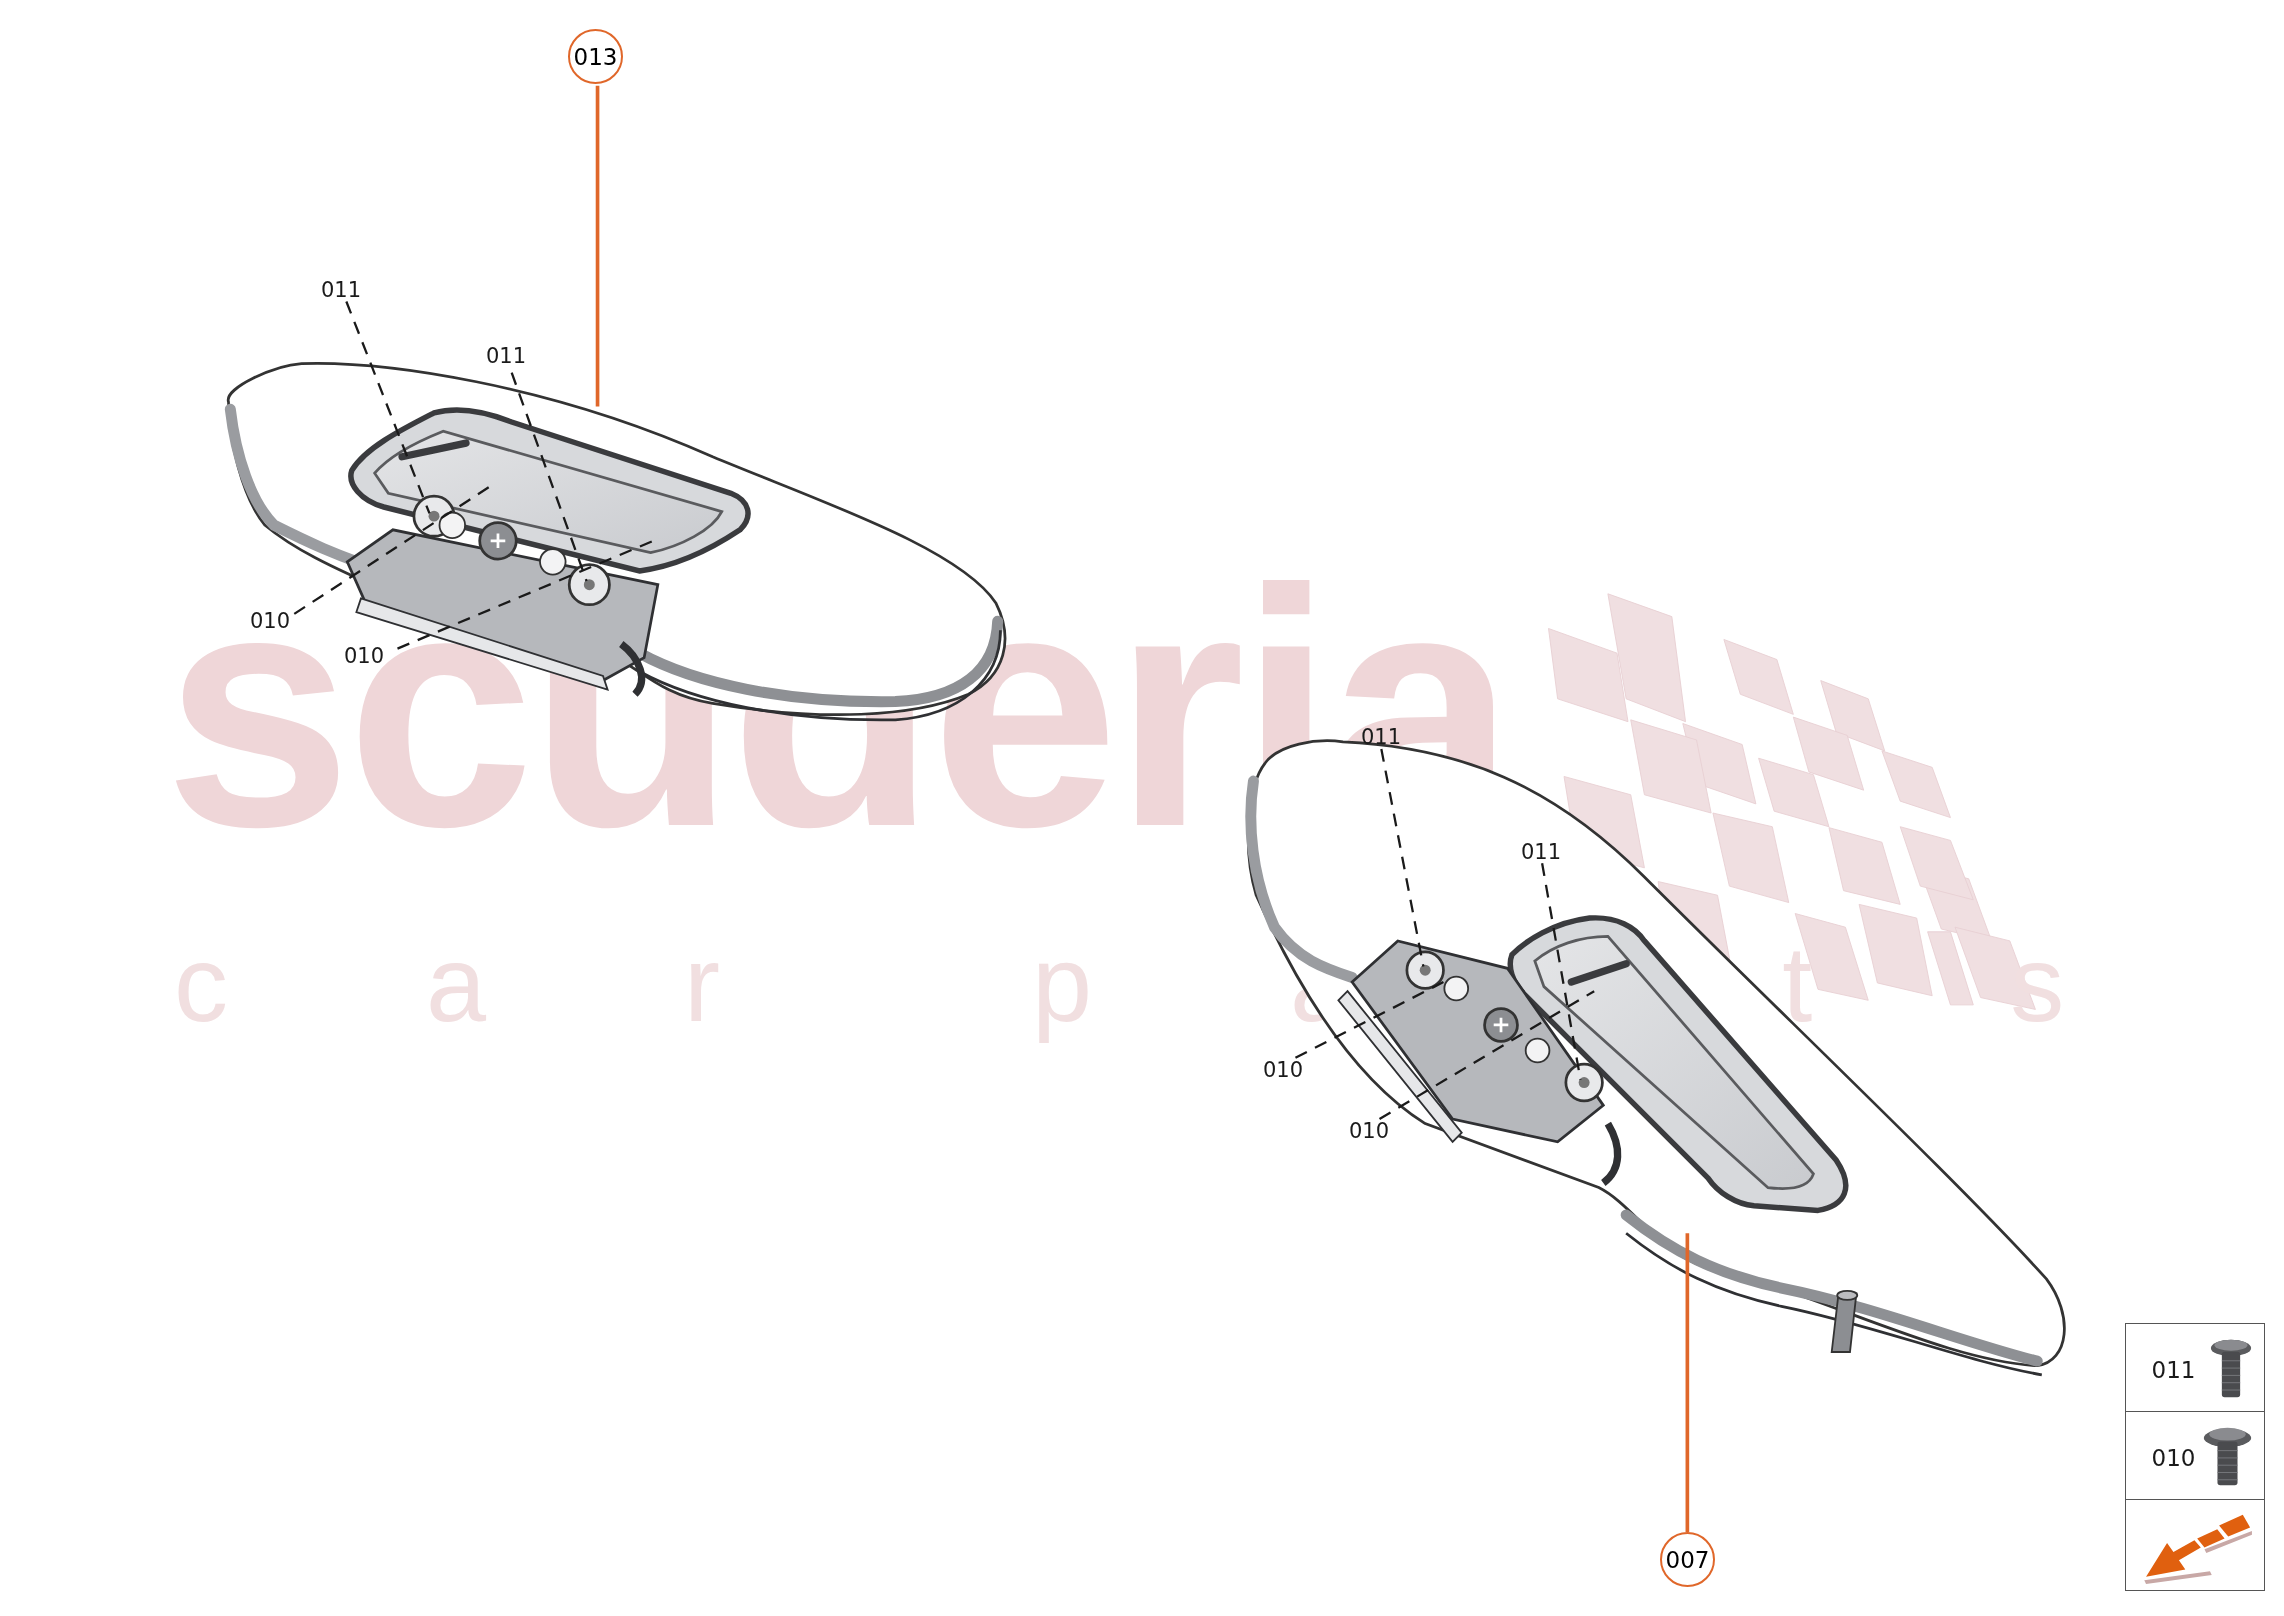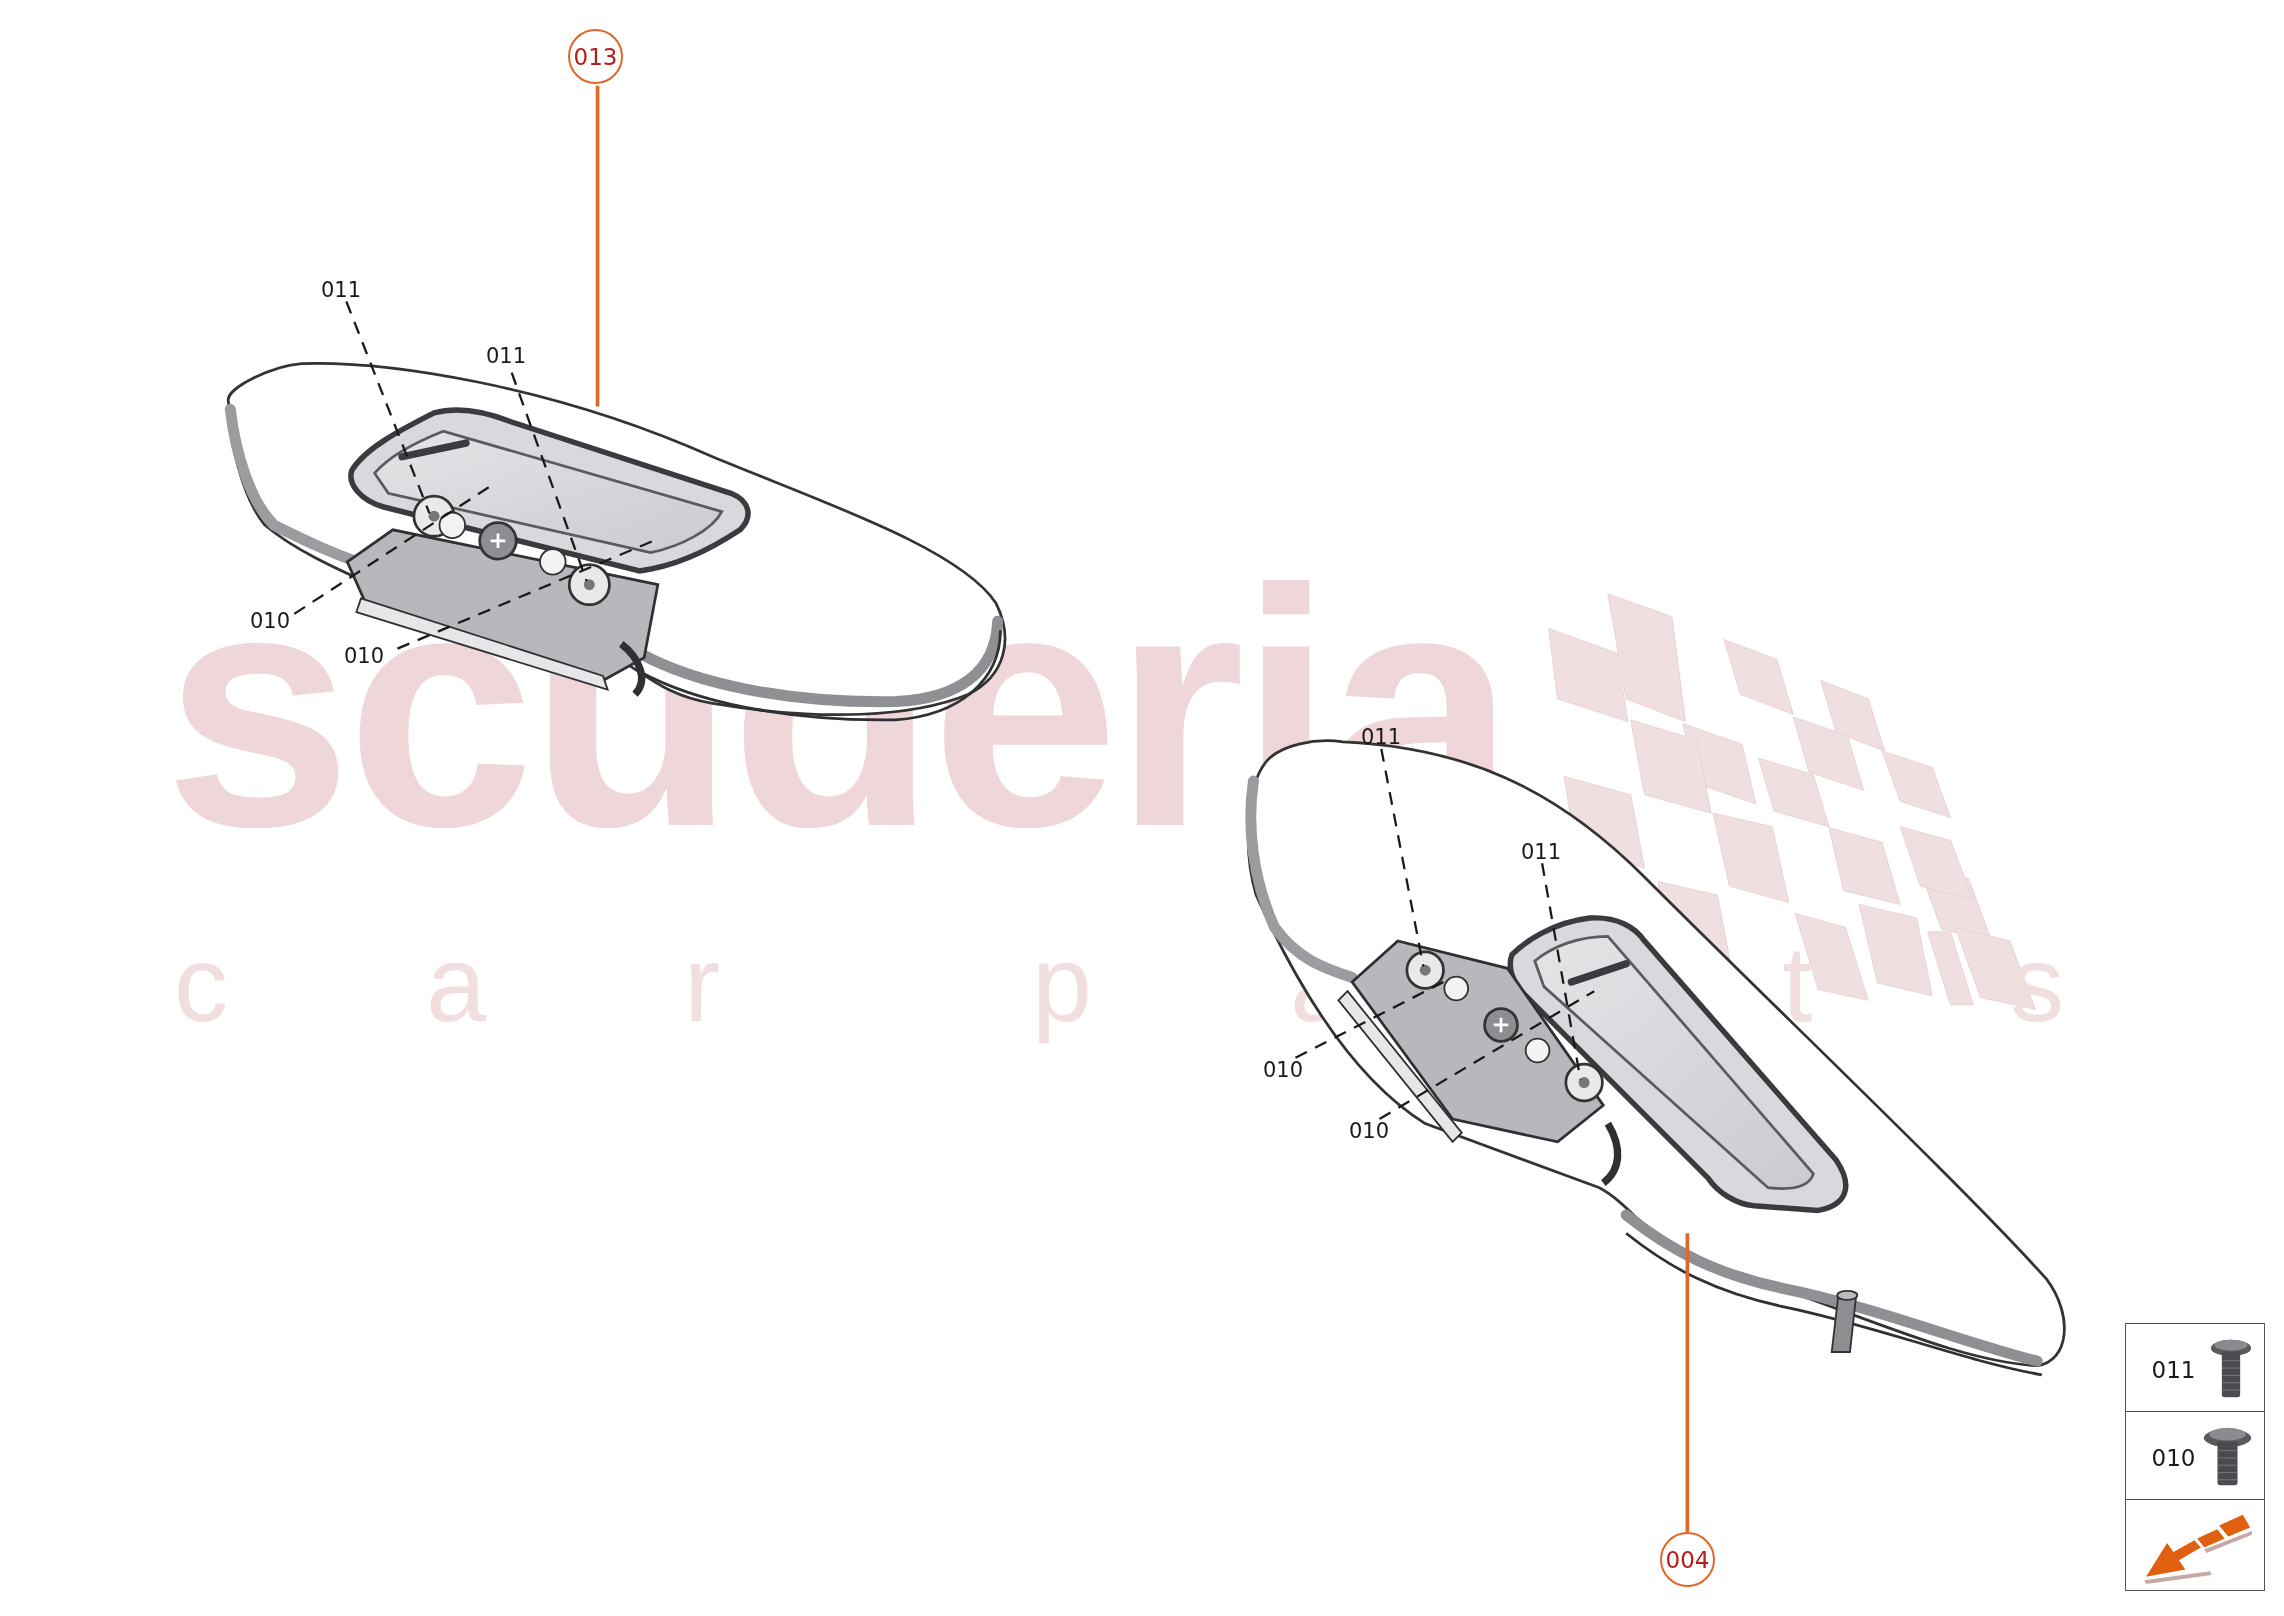--- a/index.html
+++ b/index.html
@@ -11,21 +11,21 @@
   .wm-main { position: absolute; left: 164px; top: 539px; font-family: "Liberation Sans", sans-serif;
              font-weight: bold; font-size: 338px; letter-spacing: -5.5px; color: #efd6d8; line-height: 1; }
   .wm-sub { position: absolute; left: 174px; top: 930px; font-family: "Liberation Sans", sans-serif;
             font-size: 108px; letter-spacing: 84px; color: #f1dfe0; line-height: 1; white-space: pre; }
 
   
   .lbl { position: absolute; font-family: "DejaVu Sans", sans-serif; font-size: 21px; color: #1a1a1a;
          line-height: 1; white-space: nowrap; }
   .callout { position: absolute; width: 55px; height: 55px; border: 2.7px solid #e0672a; border-radius: 50%;
              box-sizing: border-box; background: #fff; display: flex; align-items: center; justify-content: center;
-             font-family: "DejaVu Sans", sans-serif; font-size: 23px; color: #b91c1c; }
+             font-family: "DejaVu Sans", sans-serif; font-size: 23px; color: #000000; }
 
   
   .legend { position: absolute; left: 2125px; top: 1323px; width: 140px; border: 1.8px solid #555;
             background: #fff; box-sizing: border-box; }
   .legend-row { height: 88px; border-bottom: 1.8px solid #555; position: relative; box-sizing: border-box; }
   .legend-row:last-child { border-bottom: none; height: 90px; }
   .legend-num { position: absolute; left: 25.6px; top: 33px; font-size: 23px; color: #1a1a1a; }
   .legend-icon { position: absolute; right: 11px; top: 12.8px; }
   .legend-arrow { position: absolute; left: 18.3px; top: 11px; }
 </style>
@@ -146,21 +146,21 @@
         <line x1="1688" y1="945" x2="1730" y2="1182"></line>
         <line x1="1418" y1="1158" x2="1580" y2="1075"></line>
         <line x1="1510" y1="1225" x2="1745" y2="1085"></line>
       </g>
 
       <line x1="1847" y1="1350" x2="1847" y2="1677" stroke="#e0672a" stroke-width="4"></line>
     </g>
   </svg>
 
   <div class="callout" style="left:568px; top:29px;">013</div>
-  <div class="callout" style="left:1660px; top:1532px;">004</div>
+  <div class="callout" style="left:1660px; top:1532px;">007</div>
 
   <div class="lbl" style="left:321px; top:280px;">011</div>
   <div class="lbl" style="left:486px; top:346px;">011</div>
   <div class="lbl" style="left:250px; top:611px;">010</div>
   <div class="lbl" style="left:344px; top:646px;">010</div>
 
   <div class="lbl" style="left:1361px; top:727px;">011</div>
   <div class="lbl" style="left:1521px; top:842px;">011</div>
   <div class="lbl" style="left:1263px; top:1060px;">010</div>
   <div class="lbl" style="left:1349px; top:1121px;">010</div>

